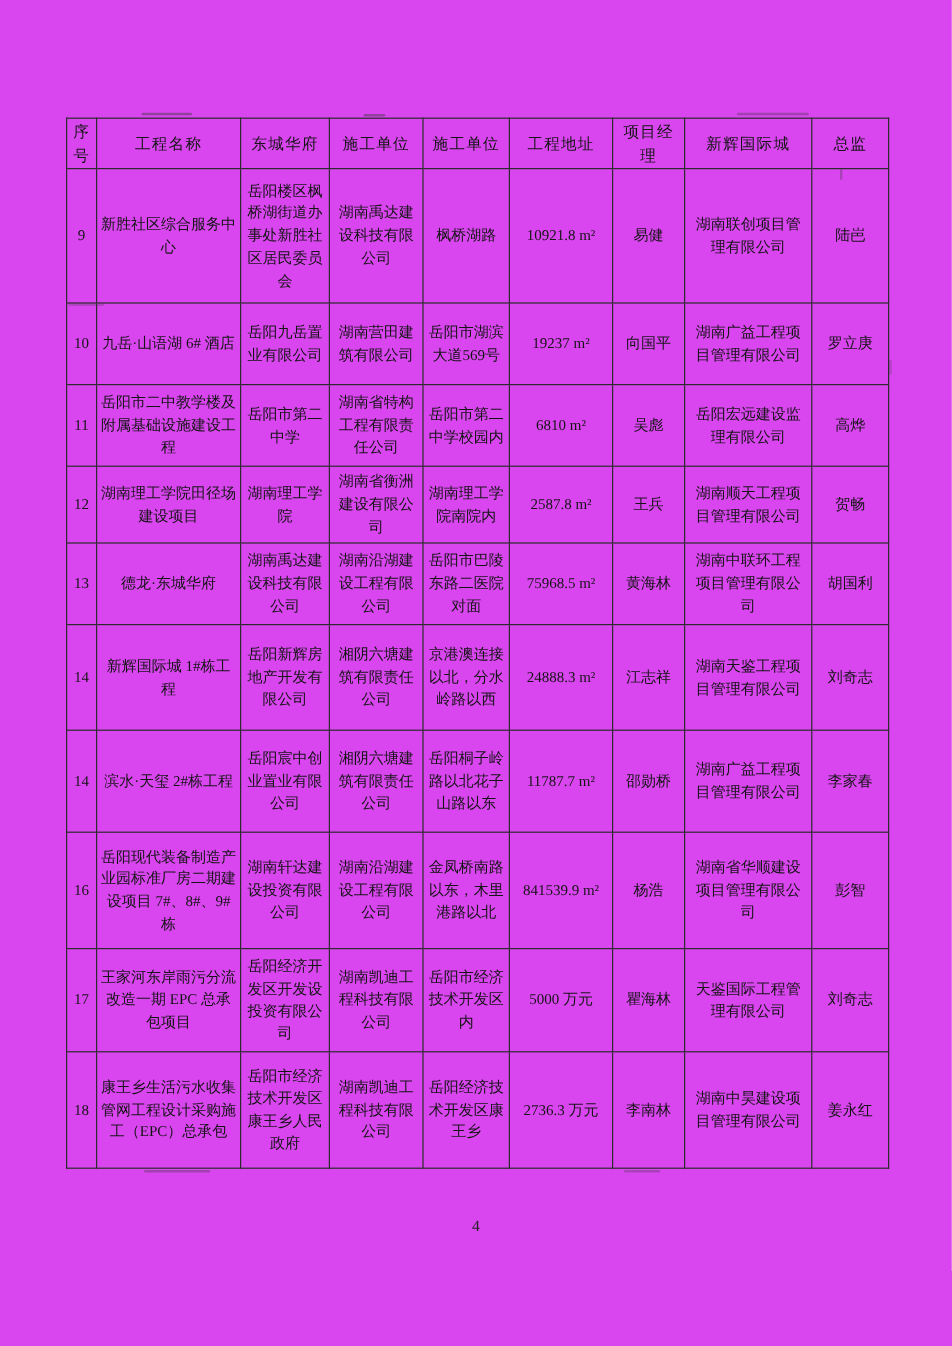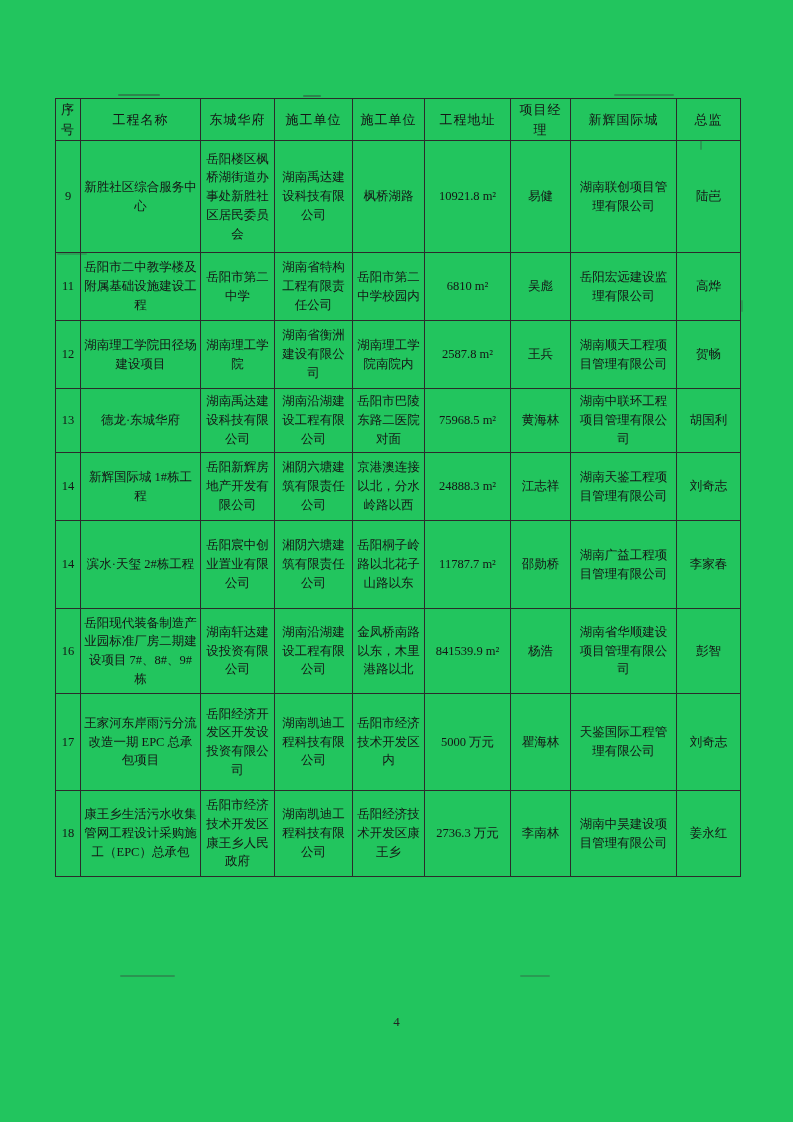--- a/index.html
+++ b/index.html
@@ -2,21 +2,21 @@
 <html><head>
 <meta charset="utf-8">
 <style>
   html,body{margin:0;padding:0;}
   body{
     width:793px;height:1122px;position:relative;
     background:#ffffff;
     font-family:"Liberation Serif","DejaVu Serif",serif;
     color:#151515;
   }
-  .page{position:absolute;inset:0;background:#22c55e;overflow:hidden;}
+  .page{position:absolute;inset:0;background:#d946ef;overflow:hidden;}
 
   .table-wrap{position:absolute;left:55px;top:98px;width:685px;}
   table{border-collapse:collapse;width:100%;table-layout:fixed;}
   th,td{
     border:1px solid #2b2b2b;
     text-align:center;vertical-align:middle;
     padding:1px 3px;
     font-size:12.5px;line-height:1.5;
     font-weight:normal;
     overflow-wrap:break-word;
@@ -91,20 +91,31 @@
       <td>新胜社区综合服务中心</td>
       <td>岳阳楼区枫桥湖街道办事处新胜社区居民委员会</td>
       <td>湖南禹达建设科技有限公司</td>
       <td>枫桥湖路</td>
       <td>10921.8 m²</td>
       <td>易健</td>
       <td>湖南联创项目管理有限公司</td>
       <td>陆岜</td>
     </tr>
           <tr>
+      <td>10</td>
+      <td>九岳·山语湖 6# 酒店</td>
+      <td>岳阳九岳置业有限公司</td>
+      <td>湖南营田建筑有限公司</td>
+      <td>岳阳市湖滨大道569号</td>
+      <td>19237 m²</td>
+      <td>向国平</td>
+      <td>湖南广益工程项目管理有限公司</td>
+      <td>罗立庚</td>
+    </tr>
+          <tr>
       <td>11</td>
       <td>岳阳市二中教学楼及附属基础设施建设工程</td>
       <td>岳阳市第二中学</td>
       <td>湖南省特构工程有限责任公司</td>
       <td>岳阳市第二中学校园内</td>
       <td>6810 m²</td>
       <td>吴彪</td>
       <td>岳阳宏远建设监理有限公司</td>
       <td>高烨</td>
     </tr>

